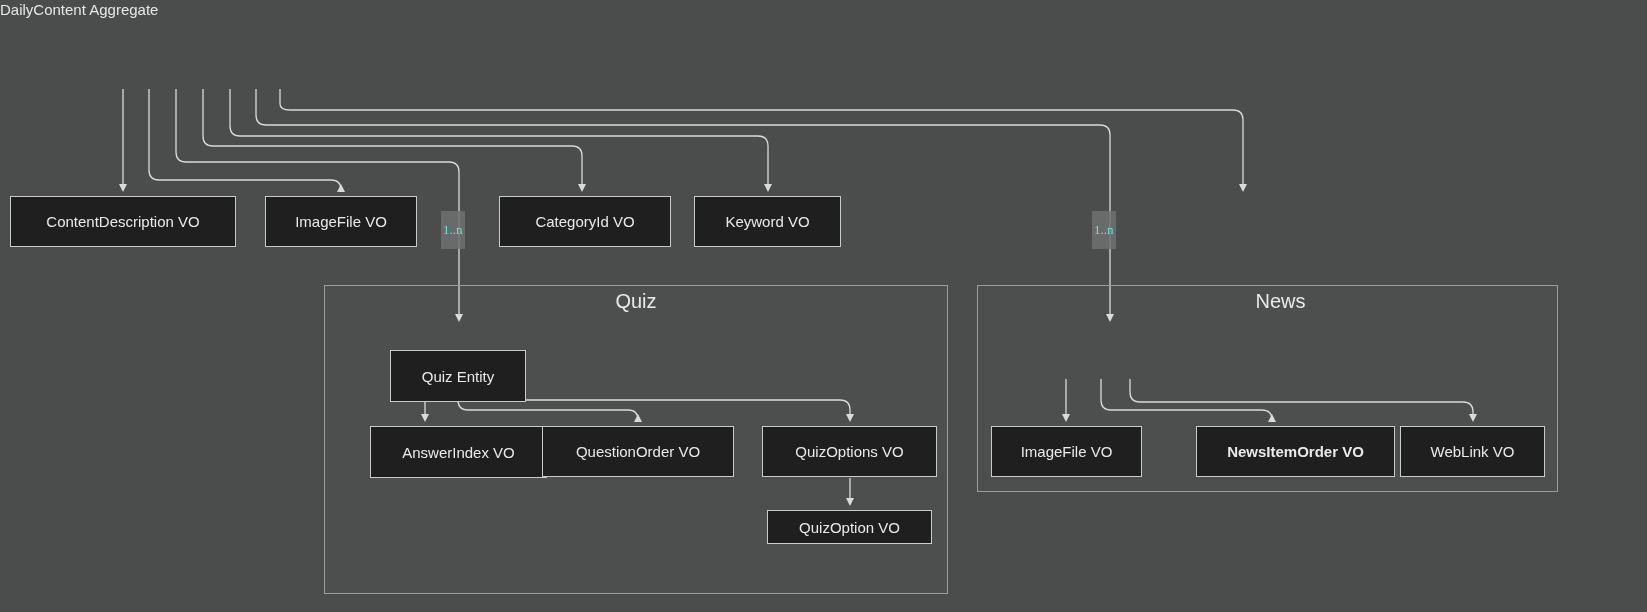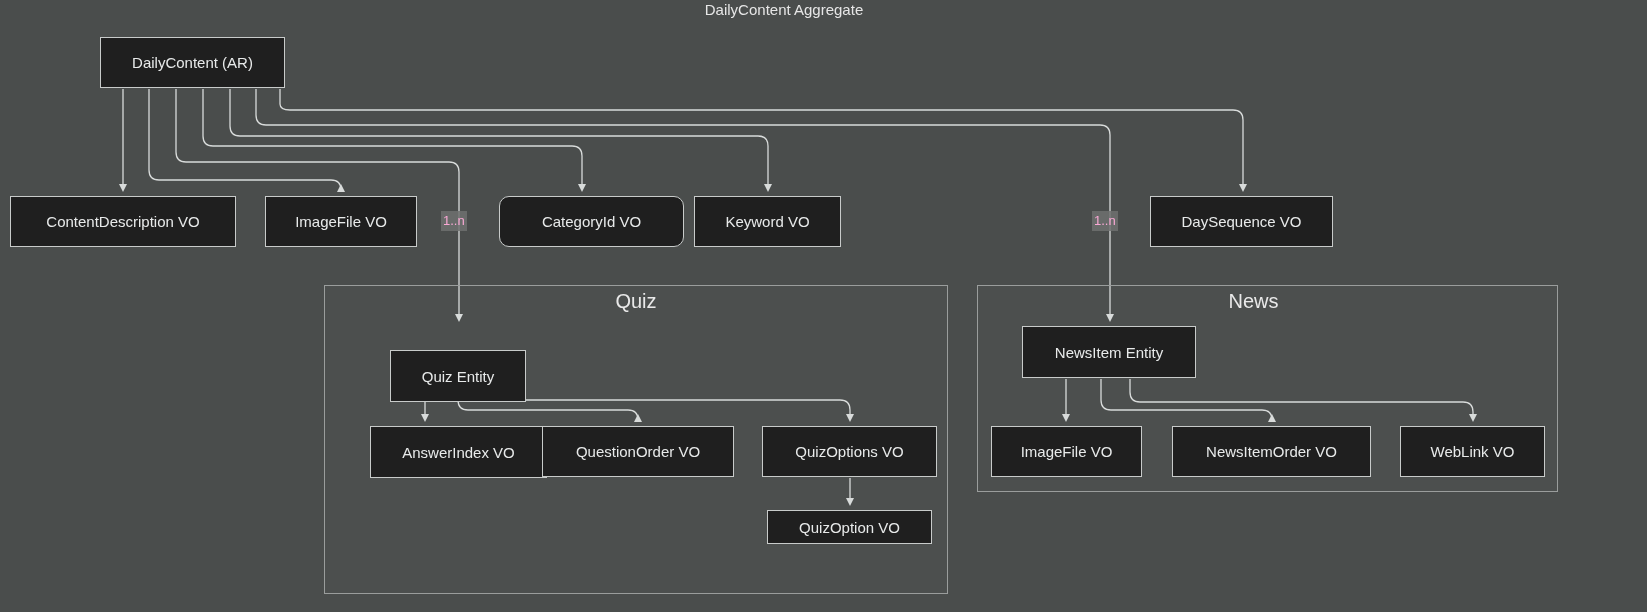--- a/index.html
+++ b/index.html
@@ -1,40 +1,41 @@
 <!DOCTYPE html>
 <html><head>
 <meta charset="utf-8">
 <style>
   html,body{margin:0;padding:0;background:#4a4d4c;}
   body{font-family:"Liberation Sans","DejaVu Sans",sans-serif;}
   #stage{position:relative;width:1647px;height:612px;background:#4a4d4c;overflow:hidden;}
   #edges{position:absolute;left:0;top:0;width:1647px;height:612px;pointer-events:none;}
   .diagram-title{
     position:absolute;color:#e6e6e6;font-size:15px;line-height:18px;
-    text-align:center;white-space:nowrap;
+    text-align:left;white-space:nowrap;
   }
   .cluster{
     position:absolute;border:1px solid #9a9d9c;background:rgba(255,255,255,0.012);
     box-sizing:border-box;
   }
   .cluster-label{
     position:absolute;color:#e9e9e9;font-size:20px;white-space:nowrap;text-align:center;
   }
   .node{
     position:absolute;box-sizing:border-box;
     background:#1f1f1f;border:1px solid #c8cbca;
     color:#e8eaea;font-size:15px;
     display:flex;align-items:center;justify-content:center;
     text-align:center;white-space:nowrap;
   }
   .edge-label{
-    position:absolute;background:#55585700;color:#f9a8d4;font-size:13px;
-    padding:2px 2px;white-space:nowrap;background-color:#56595855;
+    position:absolute;background:#55585700;color:#5eead4;font-size:13px;
+    padding:11px 2px;white-space:nowrap;background-color:#56595855;
     line-height:16px;
+    font-family:Liberation Serif, serif;
   }
   .edge-label{background-color:rgba(110,113,112,0.85);}
 </style>
 </head>
 <body>
 
 <div id="stage">
 
   <svg id="edges" viewBox="0 0 1647 612" xmlns="http://www.w3.org/2000/svg">
     <defs>
@@ -68,49 +69,46 @@
       <path d="M1130,379 L1130,392 Q1130,402 1140,402 L1463,402 Q1473,402 1473,412 L1473,418"></path>
     </g>
   </svg>
 
   <div class="diagram-title" style="left:0;top:1px;width:1568px;">DailyContent Aggregate</div>
 
   <div class="cluster" style="left:324px;top:285px;width:624px;height:309px;"></div>
   <div class="cluster-label" style="left:324px;top:290px;width:624px;">Quiz</div>
 
   <div class="cluster" style="left:977px;top:285px;width:581px;height:207px;"></div>
-  <div class="cluster-label" style="left:963px;top:290px;width:581px;">News</div>
+  <div class="cluster-label" style="left:990px;top:290px;width:581px;">News</div>
 
-  <div class="node" style="left:100px;top:37px;width:185px;height:51px;">DailyContent (AR)</div>
 
   <div class="node" style="left:10px;top:196px;width:226px;height:51px;">ContentDescription VO</div>
 
   <div class="node" style="left:265px;top:196px;width:152px;height:51px;">ImageFile VO</div>
 
-  <div class="node" style="left:499px;top:196px;width:185px;height:51px;border-radius:10px;">CategoryId VO</div>
+  <div class="node" style="left:499px;top:196px;width:172px;height:51px;">CategoryId VO</div>
 
   <div class="node" style="left:694px;top:196px;width:147px;height:51px;">Keyword VO</div>
 
-  <div class="node" style="left:1150px;top:196px;width:183px;height:51px;">DaySequence VO</div>
 
   <div class="node" style="left:390px;top:326px;width:136px;height:52px;margin-top:24px;">Quiz Entity</div>
 
   <div class="node" style="left:336px;top:426px;width:177px;height:52px;margin-left:34px;">AnswerIndex VO</div>
 
   <div class="node" style="left:542px;top:426px;width:192px;height:51px;">QuestionOrder VO</div>
 
   <div class="node" style="left:762px;top:426px;width:175px;height:51px;">QuizOptions VO</div>
 
   <div class="node" style="left:767px;top:510px;width:165px;height:34px;">QuizOption VO</div>
 
-  <div class="node" style="left:1022px;top:326px;width:174px;height:52px;">NewsItem Entity</div>
 
   <div class="node" style="left:991px;top:426px;width:151px;height:51px;">ImageFile VO</div>
 
-  <div class="node" style="left:1172px;top:426px;width:199px;height:51px;">NewsItemOrder VO</div>
+  <div class="node" style="left:1196px;top:426px;width:199px;height:51px;font-weight:bold;">NewsItemOrder VO</div>
 
   <div class="node" style="left:1400px;top:426px;width:145px;height:51px;">WebLink VO</div>
 
   <div class="edge-label" style="left:441px;top:211px;">1..n</div>
 
   <div class="edge-label" style="left:1092px;top:211px;">1..n</div>
 
 </div>
 
 </body></html>

